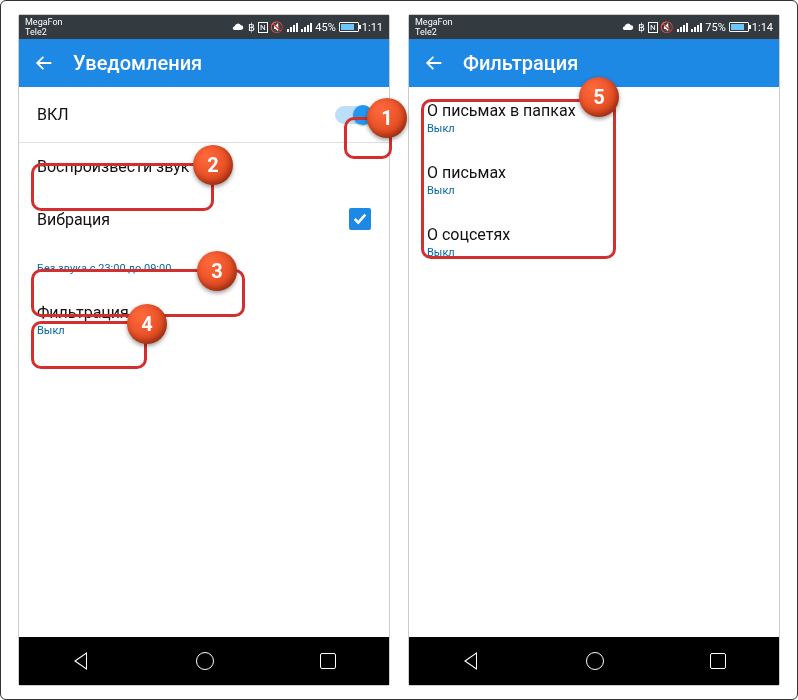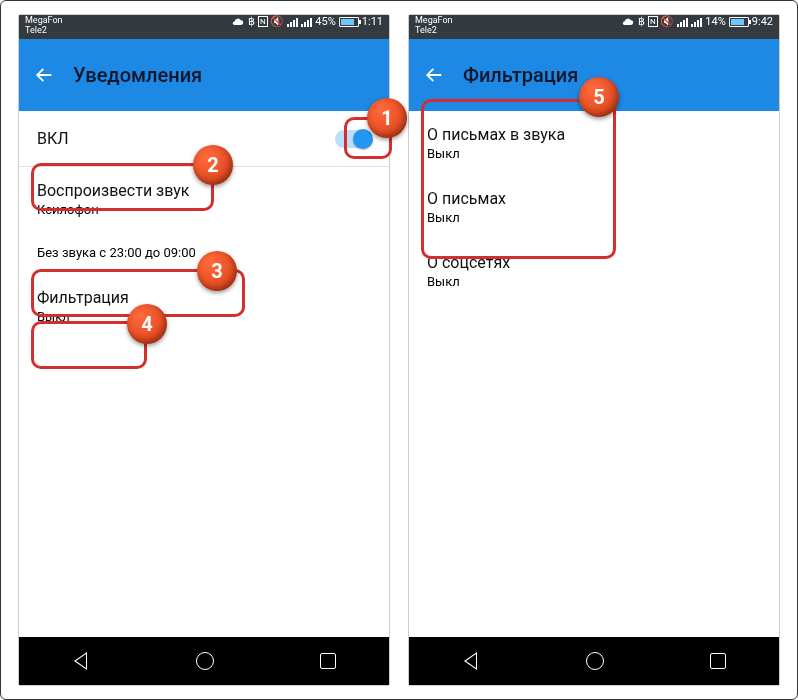--- a/index.html
+++ b/index.html
@@ -35,40 +35,40 @@
   }
 
   
   .statusbar {
     height: 24px;
     width: 100%;
     background: #333b41;
     color: #fff;
     font-size: 10px;
     display: flex;
-    align-items: flex-start;
-    padding: 0 6px;
+    align-items: center;
+    padding: 12px 6px;
     justify-content: space-between;
   }
   .statusbar .left { display:flex; flex-direction:column; justify-content:center; line-height:10px; font-size:9px; }
   .statusbar .right { display:flex; align-items:center; gap:3px; font-size:11px; }
   .statusbar svg, .statusbar .glyph { fill:#fff; color:#fff; }
   .cloud { width:14px; height:10px; }
   .sig { display:inline-flex; align-items:flex-end; gap:1px; height:10px; }
   .sig i { width:2px; background:#fff; display:inline-block;}
   .sig i:nth-child(1){height:3px}.sig i:nth-child(2){height:5px}.sig i:nth-child(3){height:7px}.sig i:nth-child(4){height:9px}
   .batt { width:20px; height:10px; border:1px solid #fff; border-radius:1px; position:relative; }
   .batt::after{content:"";position:absolute;right:-3px;top:2px;width:2px;height:4px;background:#fff;}
   .batt i{position:absolute;left:1px;top:1px;bottom:1px;width:75%;background:#6ec6ff;}
 
   
   .appbar {
-    height: 72px;
+    height: 48px;
     background: #1e88e5;
-    color: #0f172a;
+    color: #ffffff;
     display: flex;
     align-items: center;
     padding: 0 14px;
     gap: 18px;
   }
   .appbar .back { width:22px; height:22px; }
   .appbar h1 { font-size: 20px; font-weight: 500; }
 
   
   .content {
@@ -78,21 +78,21 @@
   }
   .row {
     padding: 14px 18px;
     display: flex;
     justify-content: space-between;
     align-items: center;
   }
   .row.single { padding: 18px 18px; }
   .row .txt { display:flex; flex-direction:column; gap:2px; }
   .row .title { font-size: 16px; color: #111; }
-  .row .sub { font-size: 13px; color: #000000; }
+  .row .sub { font-size: 11px; color: #0369a1; }
   .divider { height:1px; background:#e0e0e0; margin:0; }
 
   
   .toggle {
     width: 36px; height: 18px; border-radius: 10px;
     background: #bbdefb; position: relative;
   }
   .toggle .knob {
     width:20px; height:20px; border-radius:50%;
     background:#2196f3; position:absolute; top:-1px; right:-2px;
@@ -186,22 +186,29 @@
     <div class="row single">
       <span class="title">ВКЛ</span>
       <span class="toggle">
             <span class="knob"></span>
           </span>
     </div>
     <div class="divider"></div>
     <div class="row">
       <div class="txt">
         <span class="title">Воспроизвести звук</span>
-        <span class="sub">Ксилофон</span>
-      </div>
+      </div>
+    </div>
+    <div class="row single">
+      <span class="title">Вибрация</span>
+      <span class="chk">
+        <svg viewBox="0 0 16 16">
+              <path d="M2 8l4 4 8-9"></path>
+            </svg>
+      </span>
     </div>
     <div class="row">
       <div class="txt">
         <span class="sub">Без звука с 23:00 до 09:00</span>
       </div>
     </div>
     <div class="row">
       <div class="txt">
         <span class="title">Фильтрация</span>
         <span class="sub">Выкл</span>
@@ -252,39 +259,39 @@
             <i></i>
             <i></i>
             <i></i>
           </span>
       <span class="sig">
             <i></i>
             <i></i>
             <i></i>
             <i></i>
           </span>
-      <span>14%</span>
+      <span>75%</span>
       <span class="batt">
             <i></i>
           </span>
-      <span>9:42</span>
+      <span>1:14</span>
     </div>
   </div>
 
   <div class="appbar">
     <svg class="back" viewBox="0 0 24 24">
           <path d="M20 11H7l5-5-1.4-1.4L3.2 12l7.4 7.4L12 18l-5-5h13z" fill="#fff"></path>
         </svg>
     <h1>Фильтрация</h1>
   </div>
 
   <div class="content">
     <div class="row">
       <div class="txt">
-        <span class="title">О письмах в звука</span>
+        <span class="title">О письмах в папках</span>
         <span class="sub">Выкл</span>
       </div>
     </div>
     <div class="row">
       <div class="txt">
         <span class="title">О письмах</span>
         <span class="sub">Выкл</span>
       </div>
     </div>
     <div class="row">

